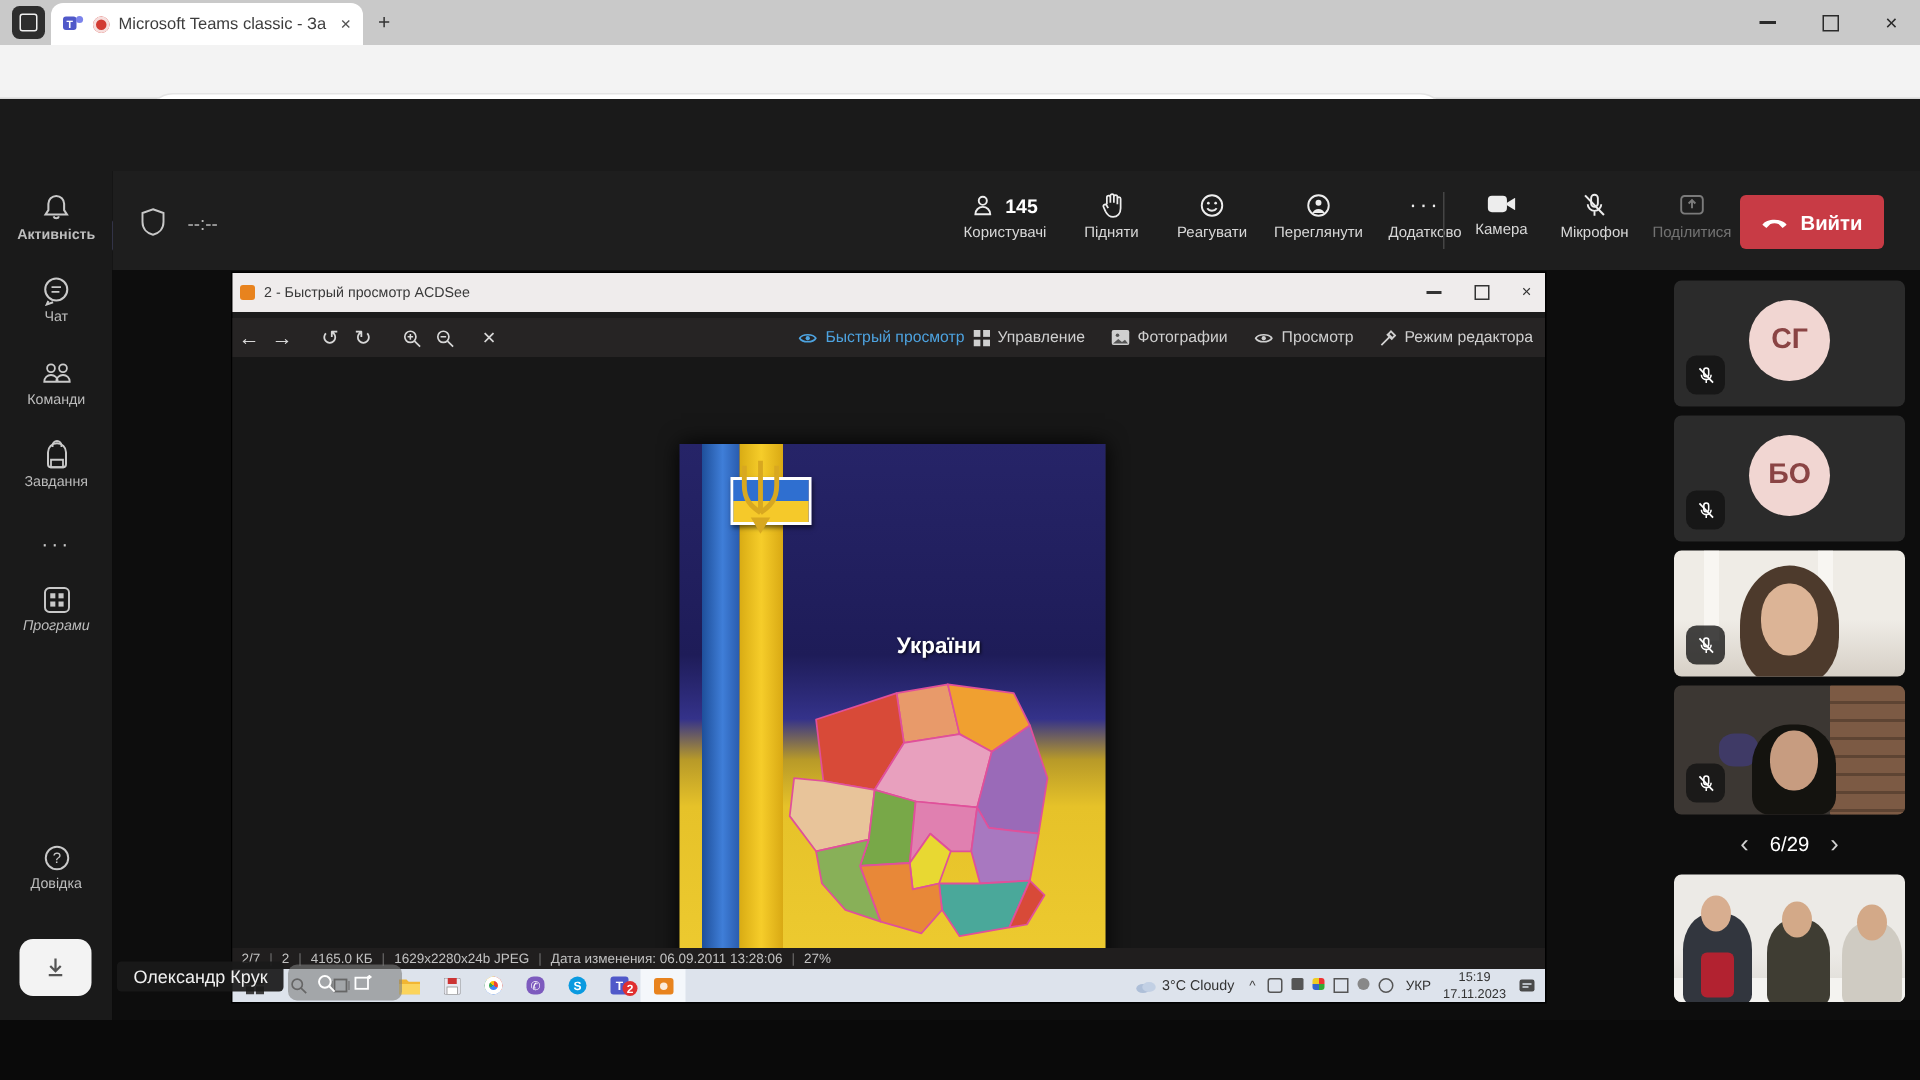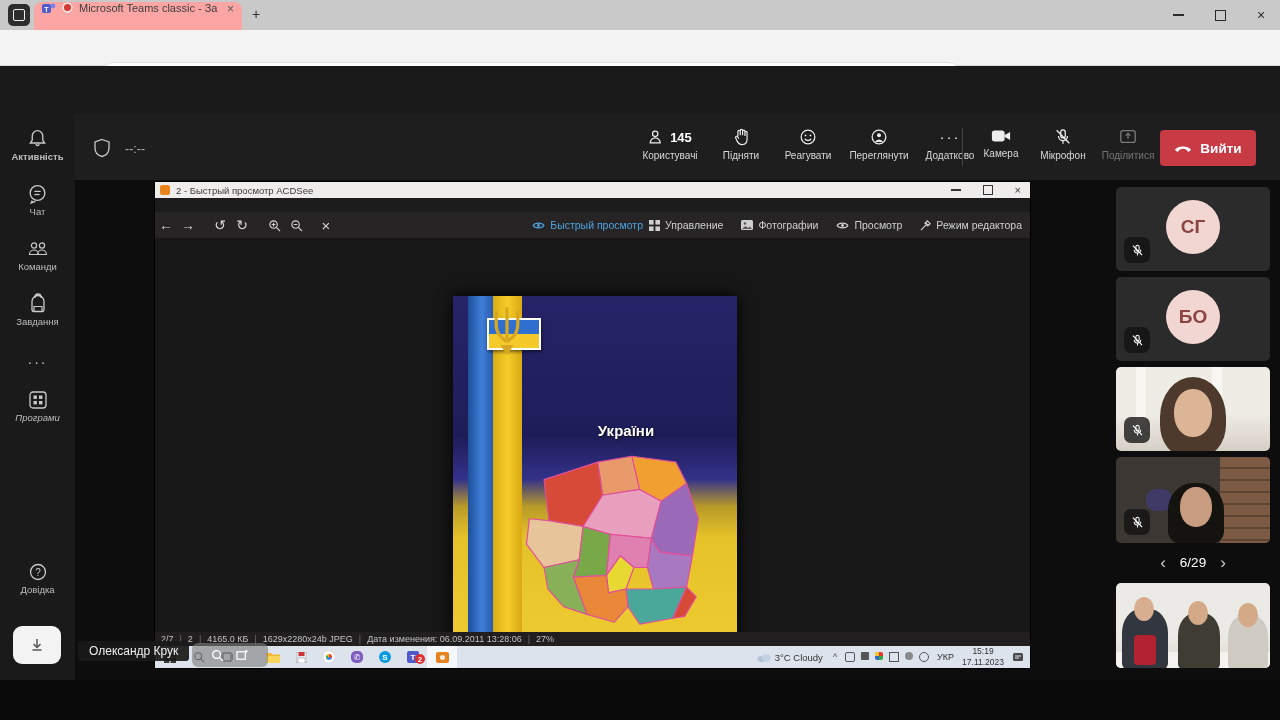--- a/index.html
+++ b/index.html
@@ -5,21 +5,21 @@
   html,body{margin:0;padding:0;background:#000;font-family:"Liberation Sans",sans-serif;}
   .screen{position:relative;width:1280px;height:720px;overflow:hidden;background:#000;}
   .abs{position:absolute;}
   svg{display:block;}
   .ic{display:inline-flex;align-items:center;justify-content:center;}
 
   
   .tabstrip{left:0;top:0;width:1280px;height:30px;background:#c9c9c9;}
   .ws-btn{left:8px;top:4px;width:22px;height:22px;background:#2e2e2e;border-radius:5px;display:flex;align-items:center;justify-content:center;}
   .ws-btn i{display:block;width:10px;height:10px;border:1.6px solid #f0f0f0;border-radius:2px;}
-  .btab{left:34px;top:2px;width:208px;height:28px;background:#fca5a5;border-radius:8px 8px 0 0;display:flex;padding:0 8px;box-sizing:border-box;gap:6px;}
+  .btab{left:34px;top:2px;width:208px;height:28px;background:#ffffff;border-radius:8px 8px 0 0;display:flex;align-items:center;padding:0 8px;box-sizing:border-box;gap:6px;}
   .btab .title{flex:1;font-size:11px;color:#3d3d3d;white-space:nowrap;overflow:hidden;}
   .recdot{width:11px;height:11px;border-radius:50%;background:#d23a32;box-shadow:inset 0 0 0 2px #f6dedd;}
   .winctl{top:0;height:30px;display:flex;align-items:center;color:#2a2a2a;}
   .wline{width:11px;height:1.4px;background:#2a2a2a;display:block;}
   .wsq{width:9px;height:9px;border:1.3px solid #2a2a2a;display:block;}
   .wx{font-size:14px;line-height:1;color:#2a2a2a;}
 
   .addrbar{left:0;top:30px;width:1280px;height:36px;background:#f3f3f3;border-bottom:1px solid #d8d8d8;box-sizing:border-box;}
   .urlpill{left:100px;top:33px;width:862px;height:30px;background:#fff;border-radius:16px;box-shadow:0 0 0 1px #e4e4e4;display:flex;align-items:center;padding:0 10px;box-sizing:border-box;}
   .urltext{font-size:12.5px;color:#2b2b2b;margin-left:8px;flex:1;white-space:nowrap;overflow:hidden;}
@@ -42,21 +42,21 @@
   
   .callbar{left:75px;top:114px;width:1205px;height:66px;background:#1e1e1e;}
   .ctl{position:absolute;top:14px;display:flex;flex-direction:column;align-items:center;gap:4px;color:#ededed;}
   .ctl .lbl{font-size:10px;color:#d8d8d8;white-space:nowrap;}
   .leavebtn{position:absolute;left:1085px;top:16px;width:96px;height:36px;background:#c83b45;border-radius:4px;display:flex;align-items:center;justify-content:center;gap:8px;color:#fff;font-size:13.5px;font-weight:bold;}
   .vdiv{position:absolute;left:887px;top:14px;width:1px;height:38px;background:#454545;}
 
   
   .stage{left:75px;top:180px;width:1205px;height:500px;background:#0d0d0d;}
   .share{left:155px;top:182px;width:875px;height:486px;background:#1c1c1c;box-shadow:0 0 0 1px #000;}
-  .s-title{left:0;top:0;width:875px;height:16px;background:#efecec;display:flex;align-items:center;padding:0 5px;box-sizing:border-box;gap:6px;}
+  .s-title{left:0;top:0;width:875px;height:26px;background:#efecec;display:flex;align-items:center;padding:0 5px;box-sizing:border-box;gap:6px;}
   .s-title .t{font-size:9.5px;color:#3a3a3a;flex:1;}
   .s-menu{left:0;top:16px;width:875px;height:14px;background:#383636;display:flex;align-items:center;gap:18px;padding:0 9px;box-sizing:border-box;}
   .s-menu span{font-size:9.5px;color:#e2e2e2;}
   .s-tools{left:0;top:30px;width:875px;height:26px;background:#262424;display:flex;align-items:center;color:#d8d8d8;}
   .tbico{width:22px;text-align:center;font-size:14px;color:#d8d8d8;}
   .s-tab{display:flex;align-items:center;gap:5px;font-size:10.5px;color:#cfcfcf;white-space:nowrap;}
   .s-view{left:0;top:56px;width:875px;height:394px;background:#171717;overflow:hidden;}
   .s-status{left:0;top:450px;width:875px;height:14px;background:#201e1e;display:flex;align-items:center;padding:0 6px;box-sizing:border-box;}
   .sb-seg{font-size:9px;color:#c2c2c2;white-space:nowrap;}
   .sb-seg+.sb-seg::before{content:"|";color:#6e6e6e;margin:0 6px;}

